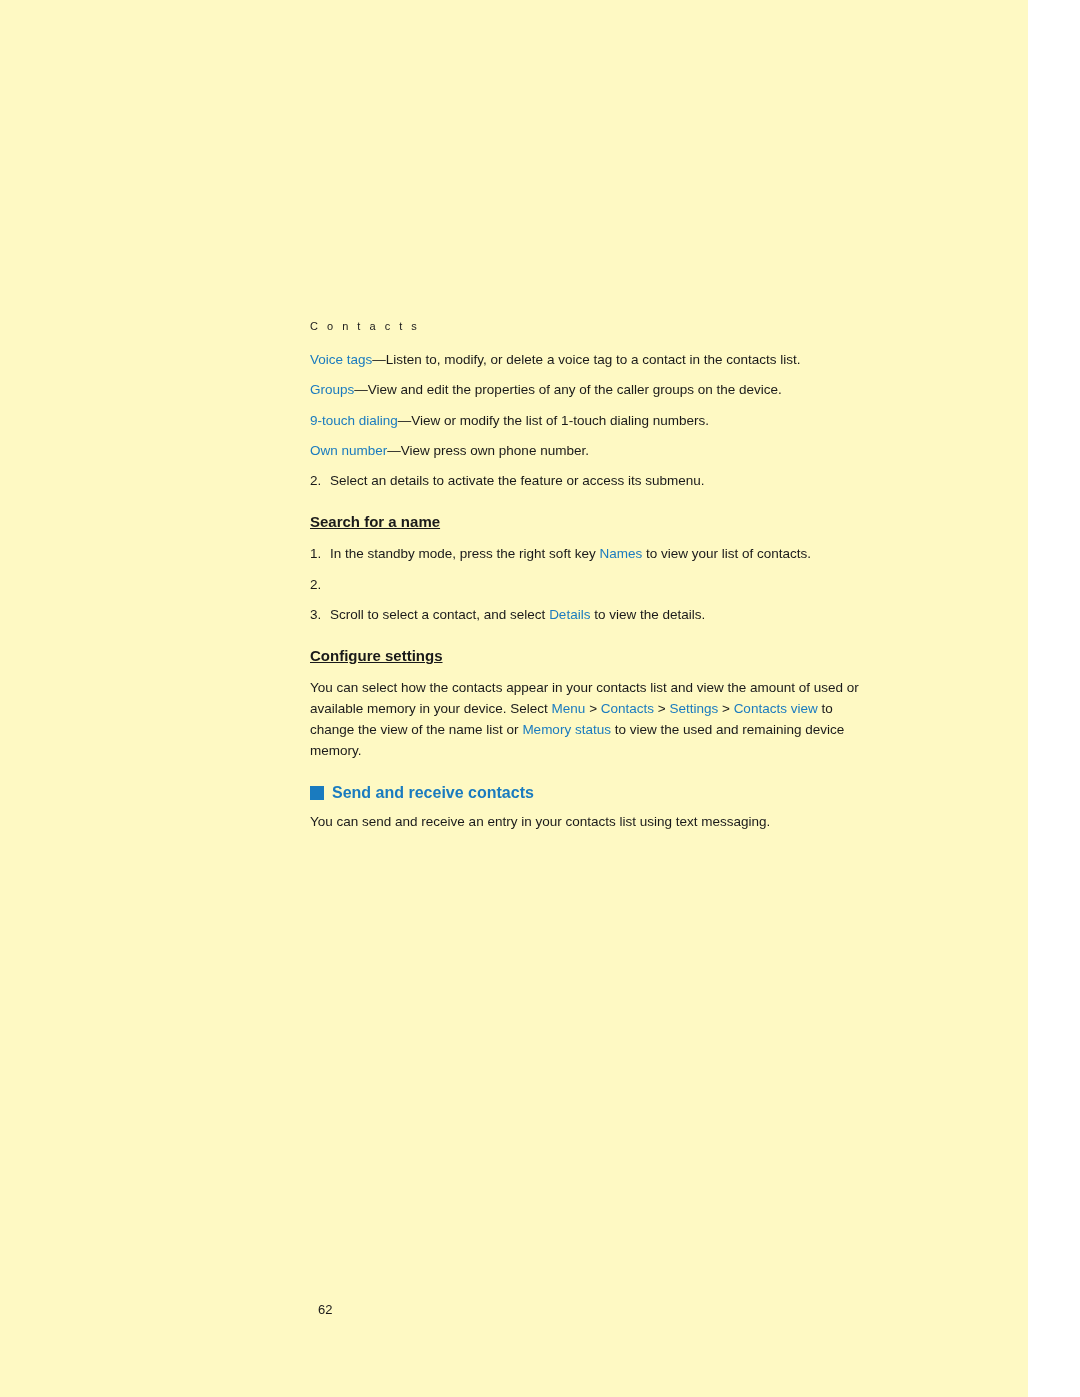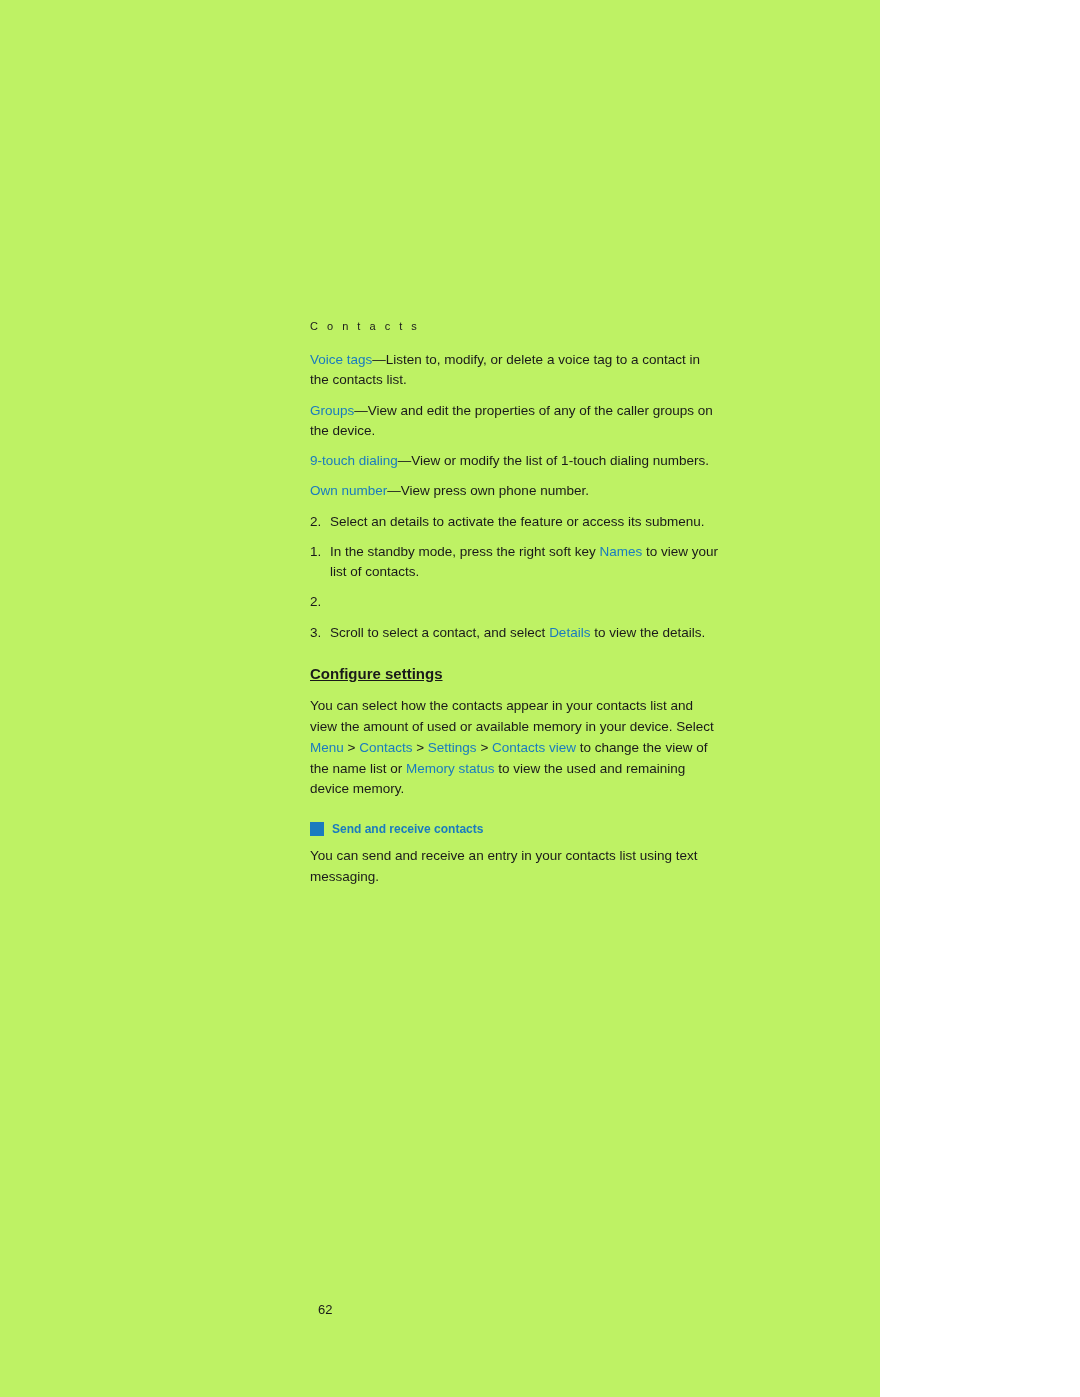--- a/index.html
+++ b/index.html
@@ -11,23 +11,23 @@
     body {
       background: #ffffff;
       font-family: Arial, Helvetica, sans-serif;
       font-size: 14px;
       color: #1a1a1a;
       width: 1080px;
       min-height: 1397px;
     }
 
     .page {
-      width: 880px;
+      width: 1028px;
       min-height: 1397px;
-      background: #bef264;
+      background: #fef9c3;
       position: relative;
       padding: 0;
     }
 
     .content-area {
       margin: 0 auto;
       padding-left: 310px;
       padding-right: 160px;
       padding-top: 320px;
     }
@@ -69,21 +69,21 @@
     .section-heading {
       font-size: 15px;
       font-weight: bold;
       color: #1a1a1a;
       text-decoration: underline;
       margin-top: 22px;
       margin-bottom: 14px;
     }
 
     .section-heading-blue {
-      font-size: 12px;
+      font-size: 16px;
       font-weight: bold;
       color: #1a7bbf;
       margin-top: 22px;
       margin-bottom: 10px;
       display: flex;
       align-items: center;
       gap: 8px;
     }
 
     .blue-square {
@@ -131,20 +131,21 @@
       <div class="bullet-item">
         <span class="link-blue">Own number</span><span>—View press own phone number.</span>
       </div>
     </div>
 
     <div class="numbered-item" style="margin-top:8px;">
       <span class="num">2.</span>
       <span>Select an details to activate the feature or access its submenu.</span>
     </div>
 
+    <div class="section-heading">Search for a name</div>
 
     <div class="numbered-item">
       <span class="num">1.</span>
       <span>
         <span>In the standby mode, press the right soft key </span><span class="link-blue">Names</span><span> to view your list of contacts.</span>
       </span>
     </div>
 
     <div class="numbered-item">
       <span class="num">2.</span>

